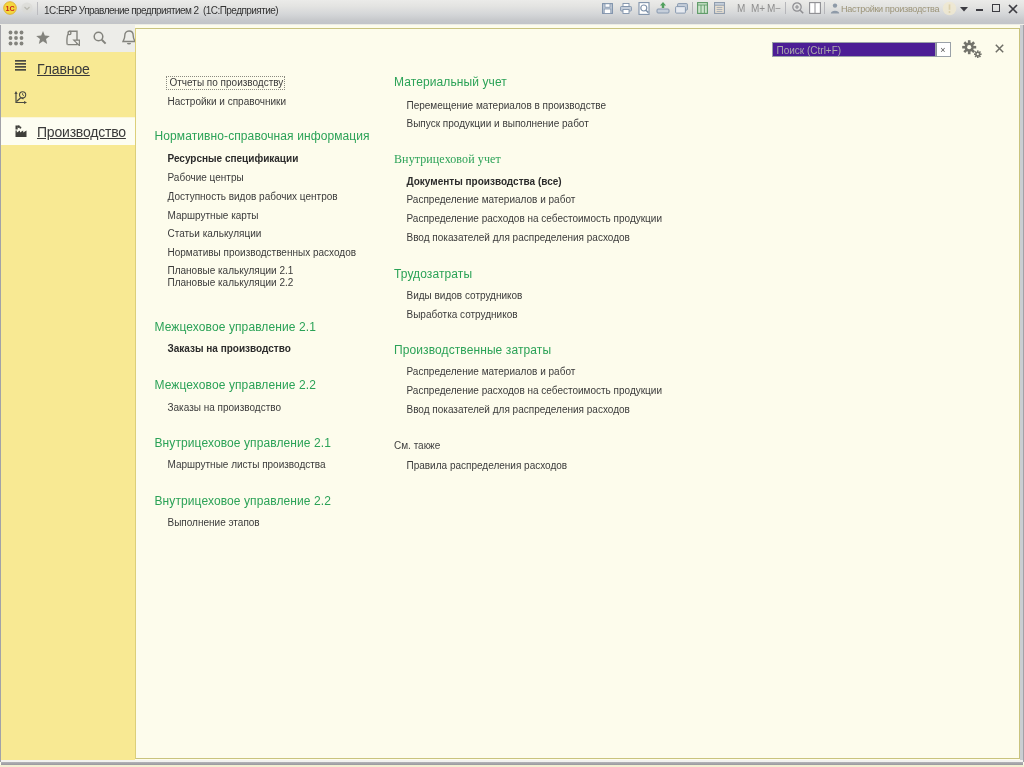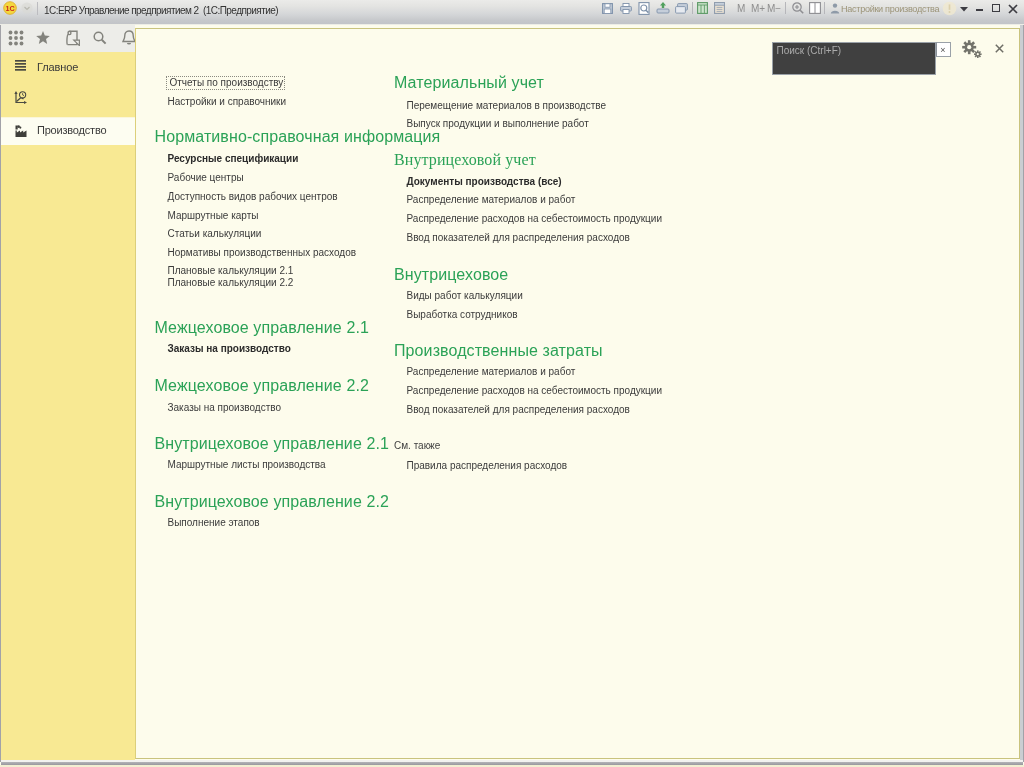--- a/index.html
+++ b/index.html
@@ -8,37 +8,37 @@
 .abs { position:absolute; }
 
 #titlebar { left:0; top:0; width:1024px; height:24px;
   background:linear-gradient(#EBEBE9 0%, #E4E4E2 25%, #D4D6D8 60%, #C6C8CB 85%, #C2C4C8 100%); }
 #graystrip { left:0; top:24px; width:1024px; height:1px; background:#EDEDE6; }
 #title-text { left:44px; top:5px; font-size:10px; letter-spacing:-0.55px; color:#333; white-space:nowrap; }
 
 #toolbar { left:1px; top:25px; width:134px; height:27px; background:#EDEDE9; }
 
 #sidebar { left:1px; top:52px; width:134px; height:708px; background:#F8E993; }
-.sideitem { position:absolute; left:0; width:134px; color:#3a3a3a; font-size:11px; letter-spacing:-0.1px; }
+.sideitem { position:absolute; left:0; width:134px; color:#3a3a3a; font-size:14px; letter-spacing:-0.1px;text-decoration:underline; }
 #sel-row { left:0; top:64.5px; width:134px; height:28px; background:#FDFDF1; border-top:1px solid #FBF6DA; }
 
 #panel { left:135px; top:25px; width:884.5px; height:734px; background:#FDFCEC; }
 #panel-border { left:135px; top:27.5px; width:884.5px; height:731.5px; border:1px solid #C9C37E; border-left:1px solid #DCCF7A; }
 #rightstrip { left:1019.5px; top:25px; width:3.5px; height:737px; background:#CBCED2; }
 #leftborder { left:0; top:25px; width:1px; height:737px; background:#A2A2A8; }
 #rightborder { left:1023px; top:25px; width:1px; height:737px; background:#A2A2A8; }
 #bottom1 { left:1px; top:759.5px; width:1022px; height:2px; background:#F2F2F0; }
 #bottom2 { left:1px; top:761.5px; width:1022px; height:3.5px; background:linear-gradient(#B4B4B8,#98989E); }
 #bottom3 { left:0; top:765px; width:1024px; height:2px; background:#F2EFD2; }
 
-#search { left:771.5px; top:41.5px; width:164px; height:33px; background:#404040; border:1px solid #9AA1A8; }
+#search { left:771.5px; top:41.5px; width:164px; height:15px; background:#4c1d95; border:1px solid #9AA1A8; }
 #search span { position:absolute; left:4px; top:2px; font-size:10px; color:#ABABAB; }
 #searchx { left:935.5px; top:41.5px; width:15px; height:15.5px; background:#fff; border:1px solid #9AA1A8; border-left:1px solid #8A9198; color:#555; font-size:9px; text-align:center; line-height:14px; }
 
-.hdr { position:absolute; color:#2BA257; font-size:16px; letter-spacing:0.1px; height:15px; line-height:15px; white-space:nowrap; transform:translateY(1px); }
+.hdr { position:absolute; color:#2BA257; font-size:12px; letter-spacing:0.1px; height:15px; line-height:15px; white-space:nowrap; transform:translateY(1px); }
 .it  { position:absolute; color:#3B3B3B; font-size:10px; height:13px; line-height:13px; white-space:nowrap; }
 .b   { font-weight:bold; color:#2b2b2b; }
 #focusbox { left:165.5px; top:75.5px; width:119px; height:14.5px; border:1px dotted #8a8a80; }
 .tbm { font-size:10px; color:#8E8E8E; font-family:"Liberation Sans",sans-serif; }
 </style>
 </head>
 <body>
 <div class="abs" id="titlebar"></div>
 <div class="abs" id="graystrip"></div>
 <div class="abs" id="title-text">1С:ERP Управление предприятием 2&nbsp; (1С:Предприятие)</div>
@@ -270,22 +270,22 @@
 <div class="hdr" style="left:154.5px;top:492.7px;">Внутрицеховое управление 2.2</div>
 <div class="it" style="left:167.5px;top:515.7px;">Выполнение этапов</div>
 <div class="hdr" style="left:394px;top:74.3px;">Материальный учет</div>
 <div class="it" style="left:406.5px;top:98.9px;">Перемещение материалов в производстве</div>
 <div class="it" style="left:406.5px;top:116.7px;">Выпуск продукции и выполнение работ</div>
 <div class="hdr" style="left:394px;top:150.9px;font-family:Liberation Serif, serif;">Внутрицеховой учет</div>
 <div class="it b" style="left:406.5px;top:174.5px;">Документы производства (все)</div>
 <div class="it" style="left:406.5px;top:193.2px;">Распределение материалов и работ</div>
 <div class="it" style="left:406.5px;top:212.0px;">Распределение расходов на себестоимость продукции</div>
 <div class="it" style="left:406.5px;top:230.7px;">Ввод показателей для распределения расходов</div>
-<div class="hdr" style="left:394px;top:265.9px;">Внутрицеховое</div>
-<div class="it" style="left:406.5px;top:288.6px;">Виды работ калькуляции</div>
+<div class="hdr" style="left:394px;top:265.9px;">Трудозатраты</div>
+<div class="it" style="left:406.5px;top:288.6px;">Виды видов сотрудников</div>
 <div class="it" style="left:406.5px;top:307.9px;">Выработка сотрудников</div>
 <div class="hdr" style="left:394px;top:342.1px;">Производственные затраты</div>
 <div class="it" style="left:406.5px;top:365.1px;">Распределение материалов и работ</div>
 <div class="it" style="left:406.5px;top:383.9px;">Распределение расходов на себестоимость продукции</div>
 <div class="it" style="left:406.5px;top:402.6px;">Ввод показателей для распределения расходов</div>
 <div class="it" style="left:394px;top:438.6px;color:#3f3f3f;">См. также</div>
 <div class="it" style="left:406.5px;top:458.9px;">Правила распределения расходов</div>
 </div>
 
 </body></html>

